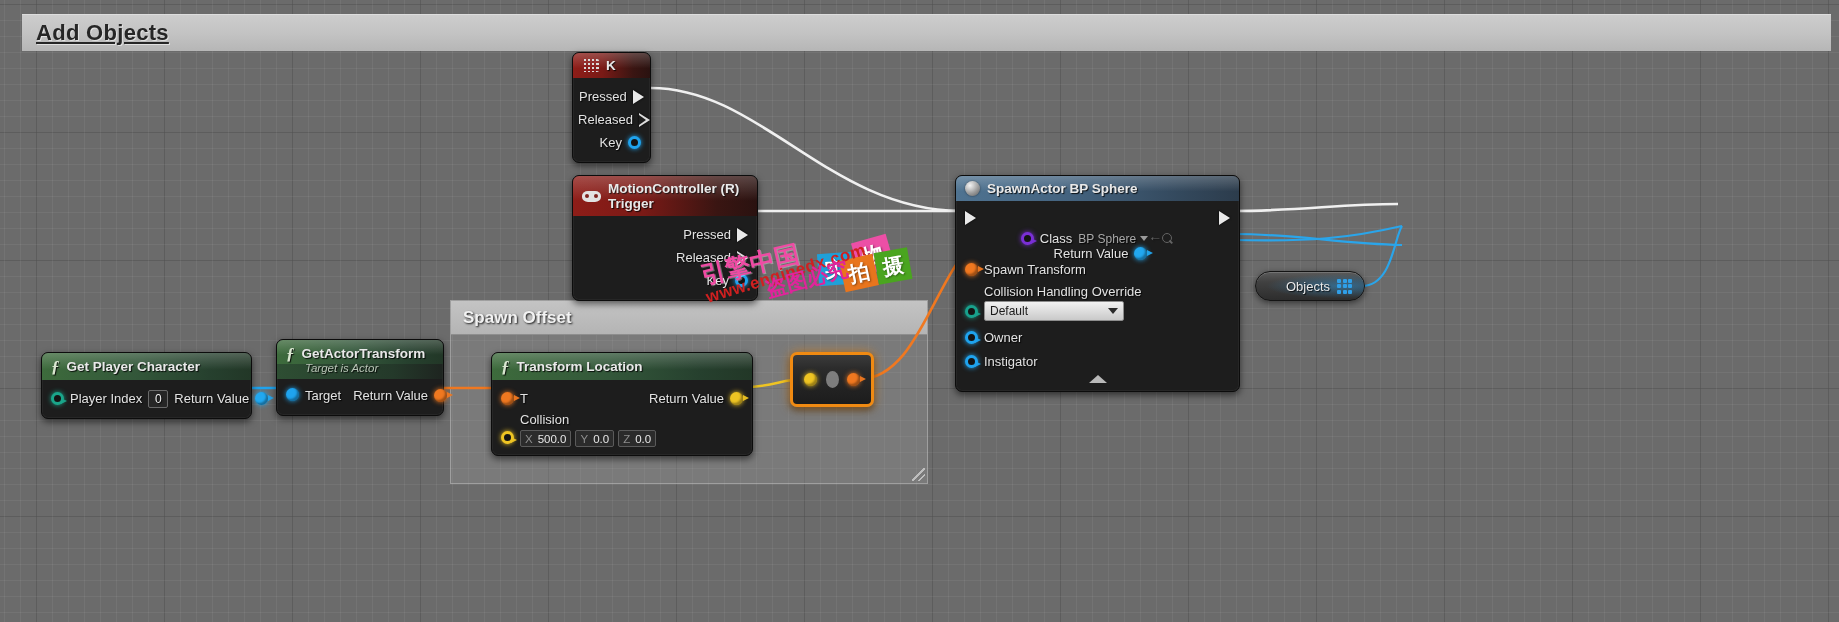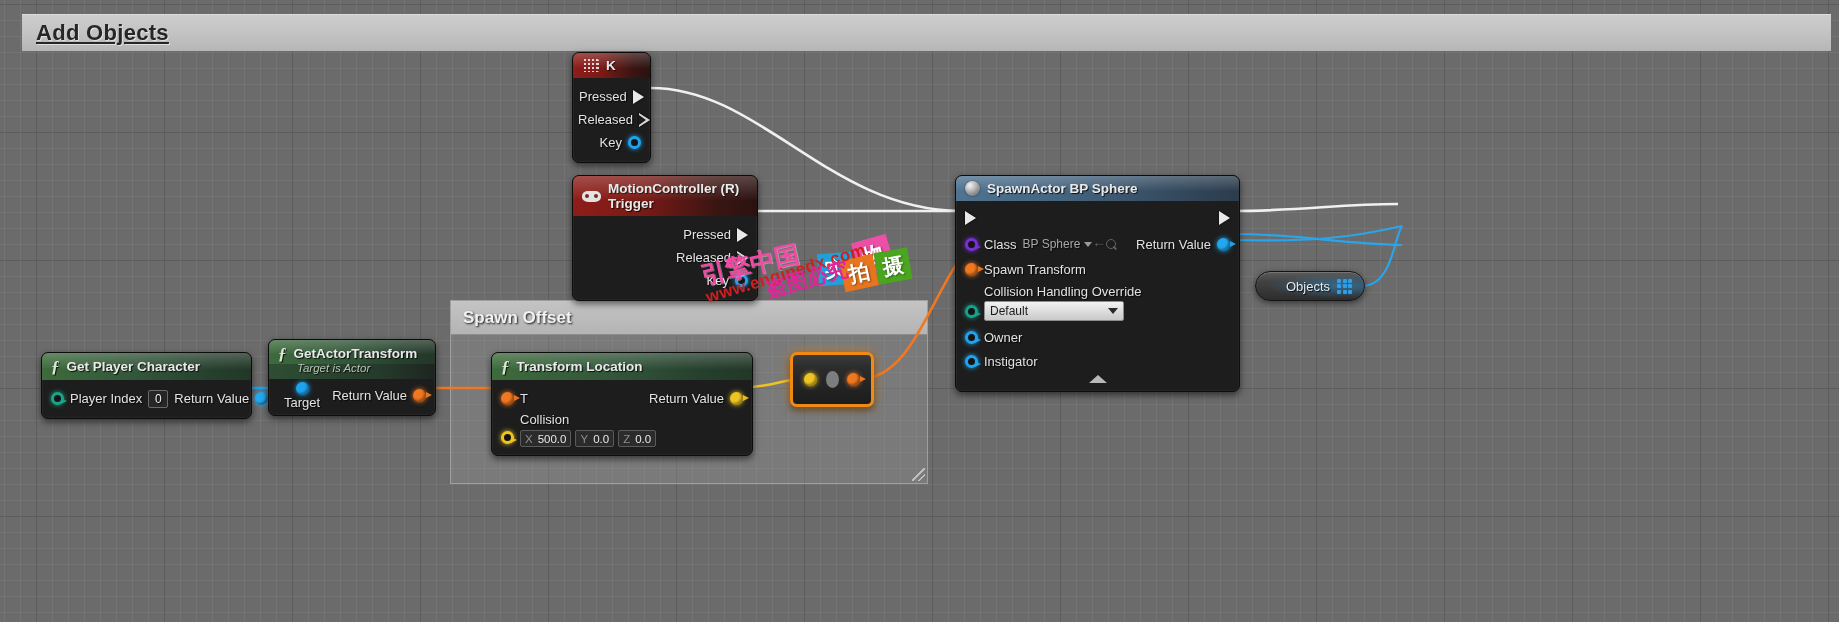--- a/index.html
+++ b/index.html
@@ -413,21 +413,21 @@
       <span class="sphere-icon"></span>
       <span>SpawnActor BP Sphere</span>
     </div>
     <div class="node-body" style="padding-top:4px;">
 
       <div class="row" style="justify-content:space-between; padding:0 9px; height:26px;">
         <span class="exec-pin"></span>
         <span class="exec-pin"></span>
       </div>
 
-      <div class="row" style="justify-content:space-between; padding:0 9px; height:26px;">
+      <div class="row" style="justify-content:space-between; padding:0 9px; height:26px;flex-direction:column;">
         <span style="display:flex; align-items:center;">
           <span class="dot ring c-purple"></span>
           <span class="pin-label">Class</span>
           <span class="cls-combo">
             <span>BP Sphere</span>
             <span class="cls-caret"></span>
           </span>
           <span class="back-arrow"></span>
           <span class="magnifier"></span>
         </span>
@@ -479,29 +479,29 @@
           <span class="intbox">0</span>
         </span>
         <span style="display:flex; align-items:center;">
           <span class="pin-label">Return Value</span>
           <span class="dot filled c-cyan"></span>
         </span>
       </div>
     </div>
   </div>
 
-  <div class="node" style="left:268px; top:339px; width:168px;">
+  <div class="node" style="left:276px; top:339px; width:168px;">
     <div class="node-header hdr-func" style="padding-bottom:2px;">
       <span class="ficon">ƒ</span>
       <span>GetActorTransform</span>
     </div>
     <div class="node-sub">Target is Actor</div>
     <div class="node-body" style="padding-top:5px;">
       <div class="row" style="justify-content:space-between; padding:0 9px;">
-        <span style="display:flex; align-items:center;flex-direction:column;">
+        <span style="display:flex; align-items:flex-start;">
           <span class="dot filled c-blue noarrow"></span>
           <span class="pin-label">Target</span>
         </span>
         <span style="display:flex; align-items:center;">
           <span class="pin-label">Return Value</span>
           <span class="dot filled c-orange"></span>
         </span>
       </div>
     </div>
   </div>

